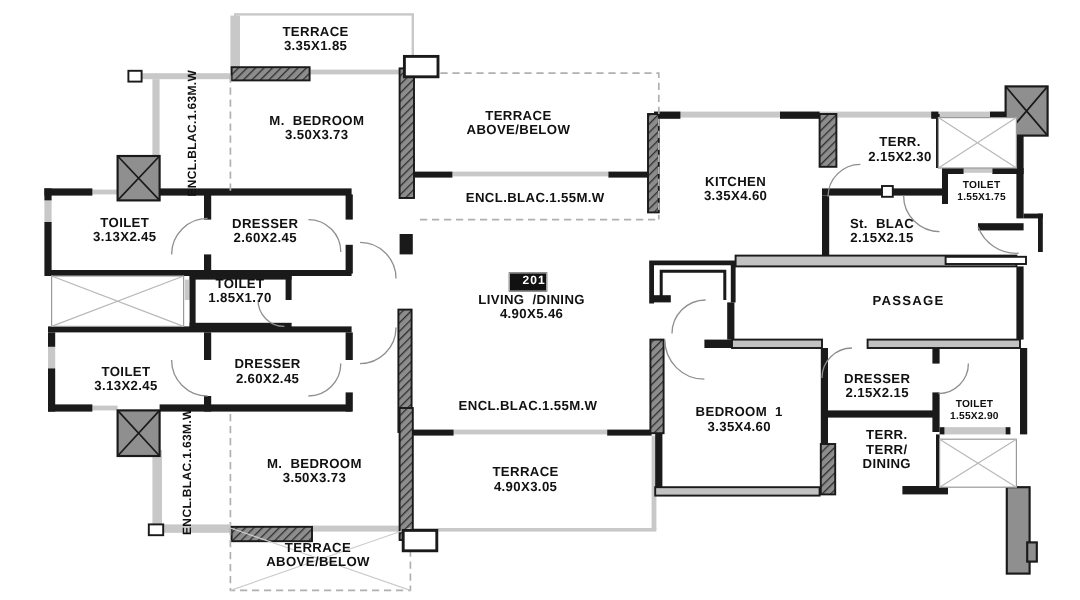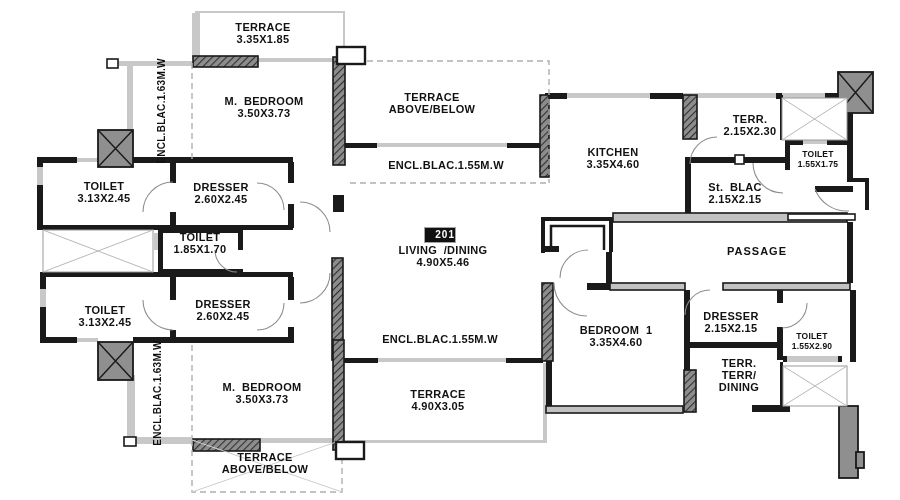--- a/index.html
+++ b/index.html
@@ -265,21 +265,21 @@
   <div class="lbl" style="left:223px;top:298px">
     <span>DRESSER</span>
       <span>2.60X2.45</span>
   </div>
 
   <div class="lbl" style="left:731px;top:310px">
     <span>DRESSER</span>
       <span>2.15X2.15</span>
   </div>
 
-  <div class="lbl" style="left:616px;top:324px">
+  <div class="lbl" style="left:616px;top:338px">
     <span>BEDROOM  1</span>
       <span>3.35X4.60</span>
   </div>
 
   <div class="lbl small" style="left:812px;top:332px">
     <span>TOILET</span>
       <span>1.55X2.90</span>
   </div>
 
   <div class="lbl" style="left:739px;top:357px">

